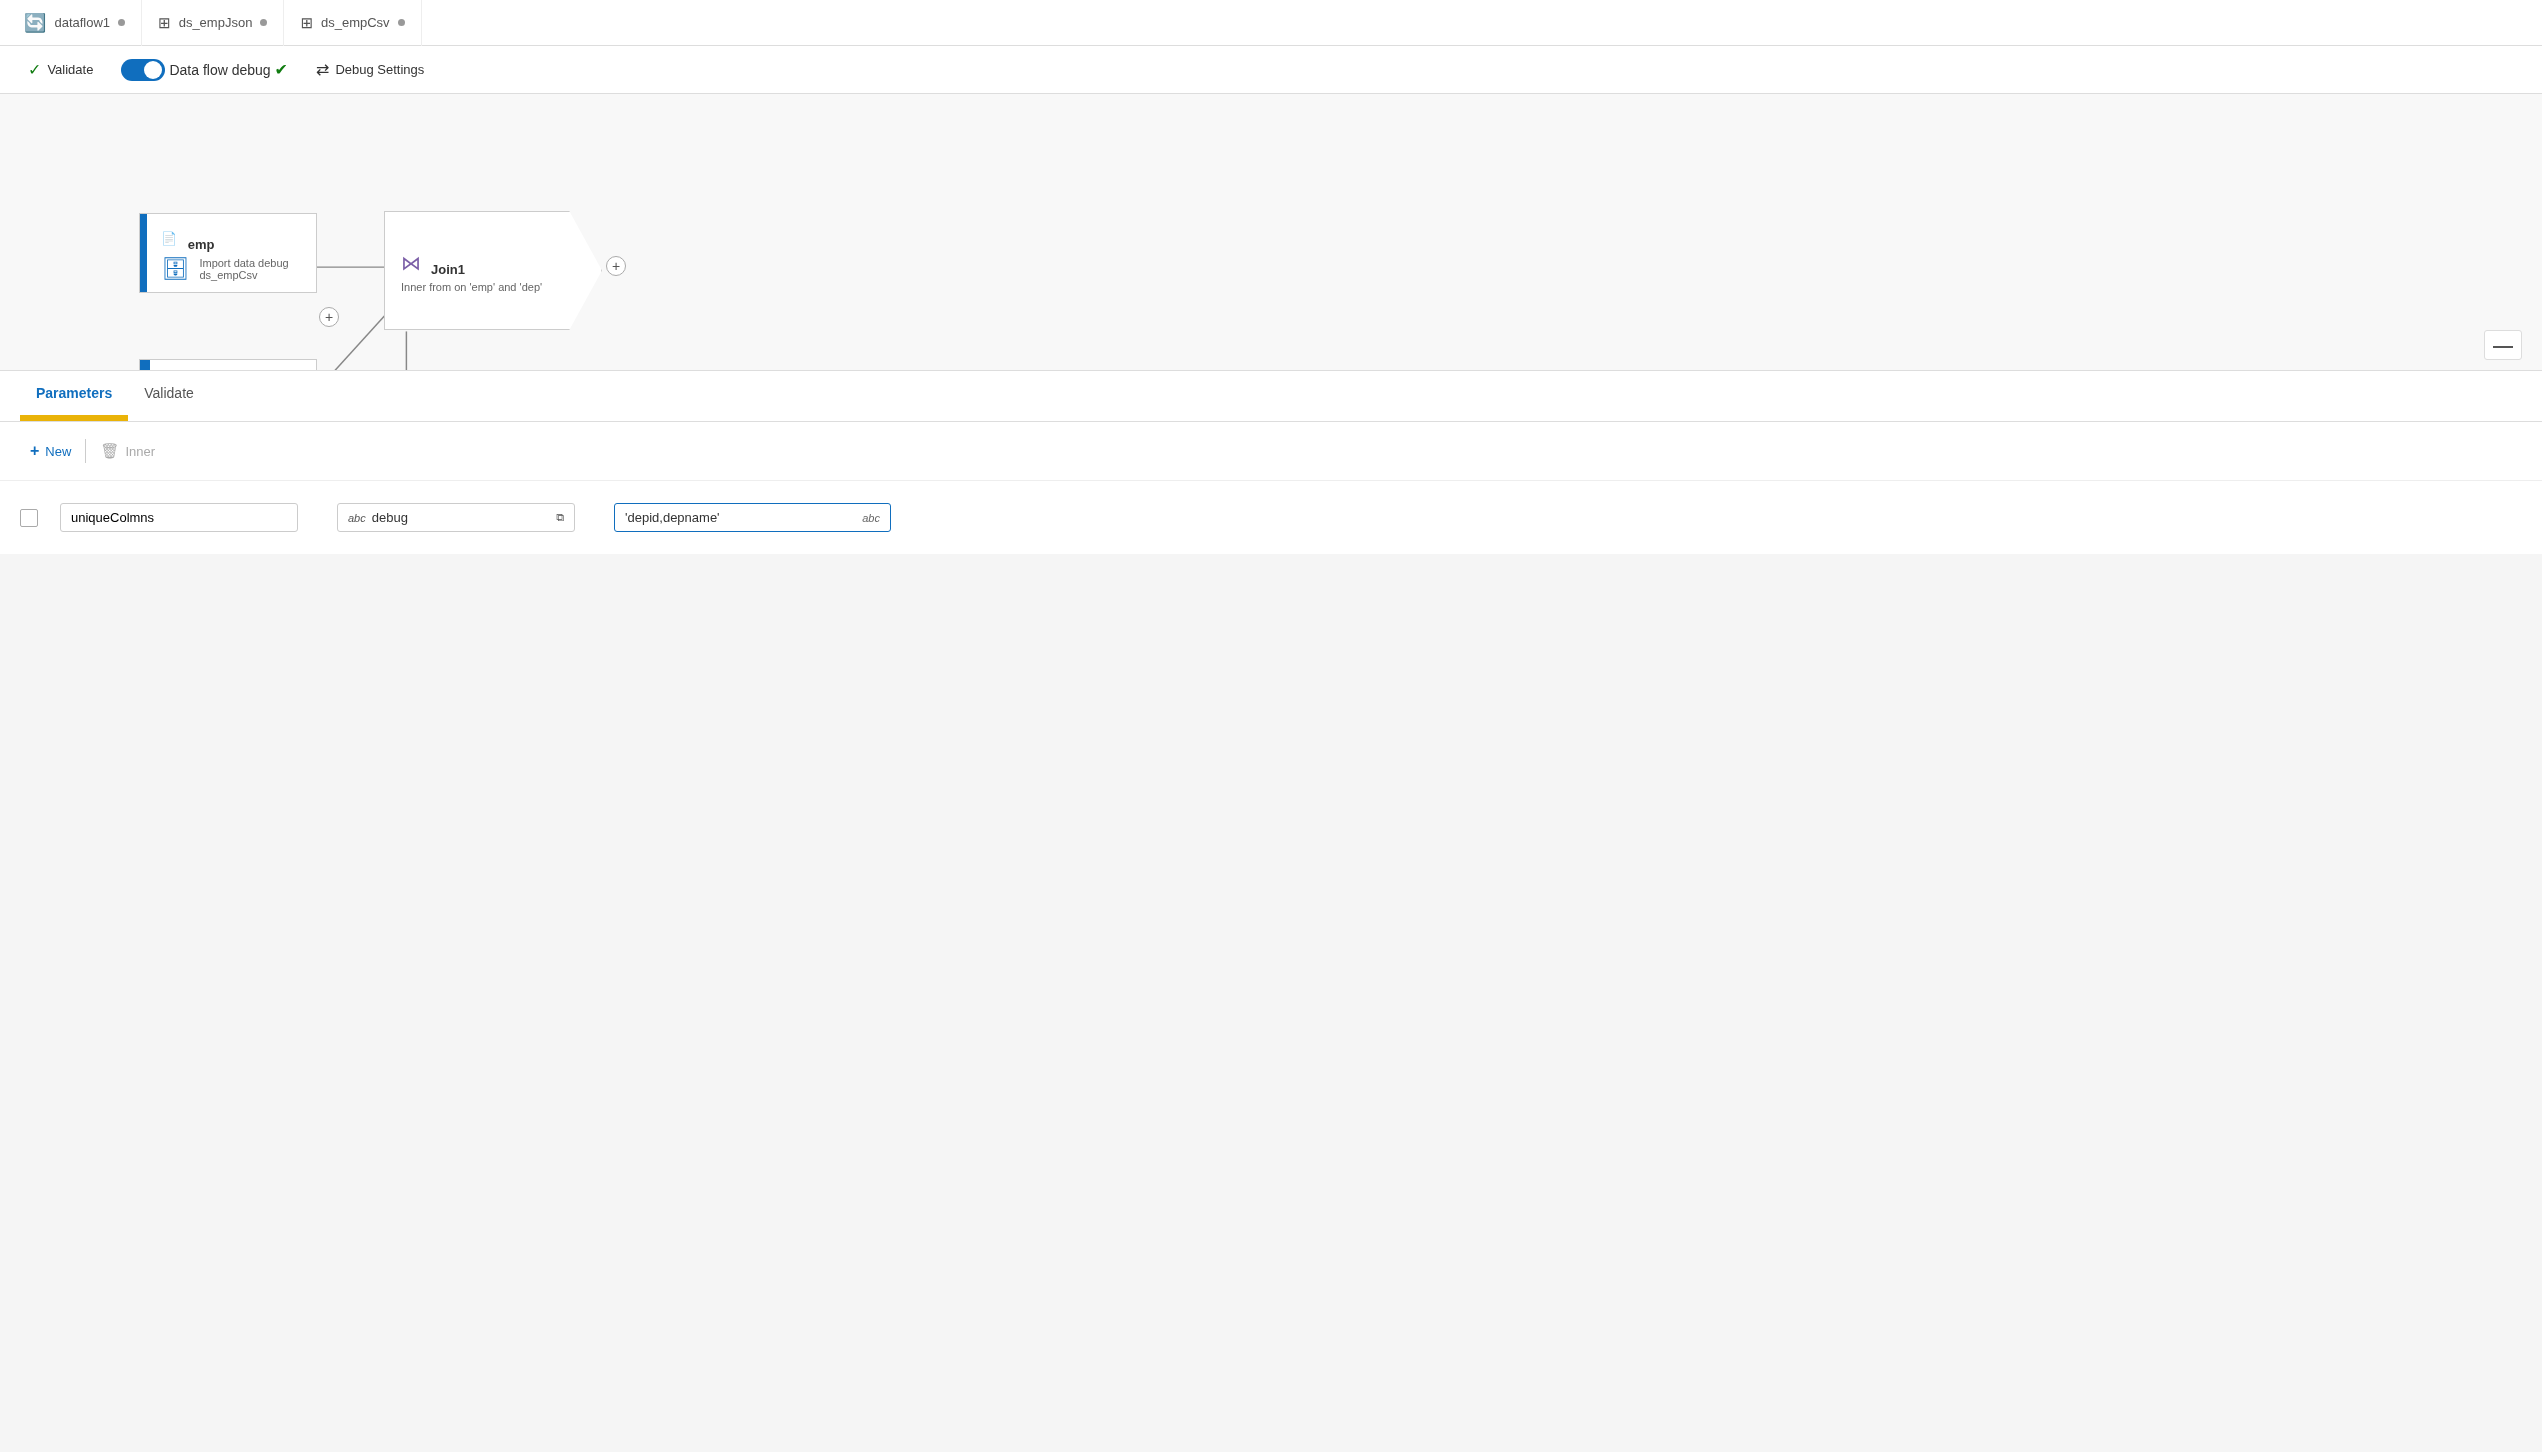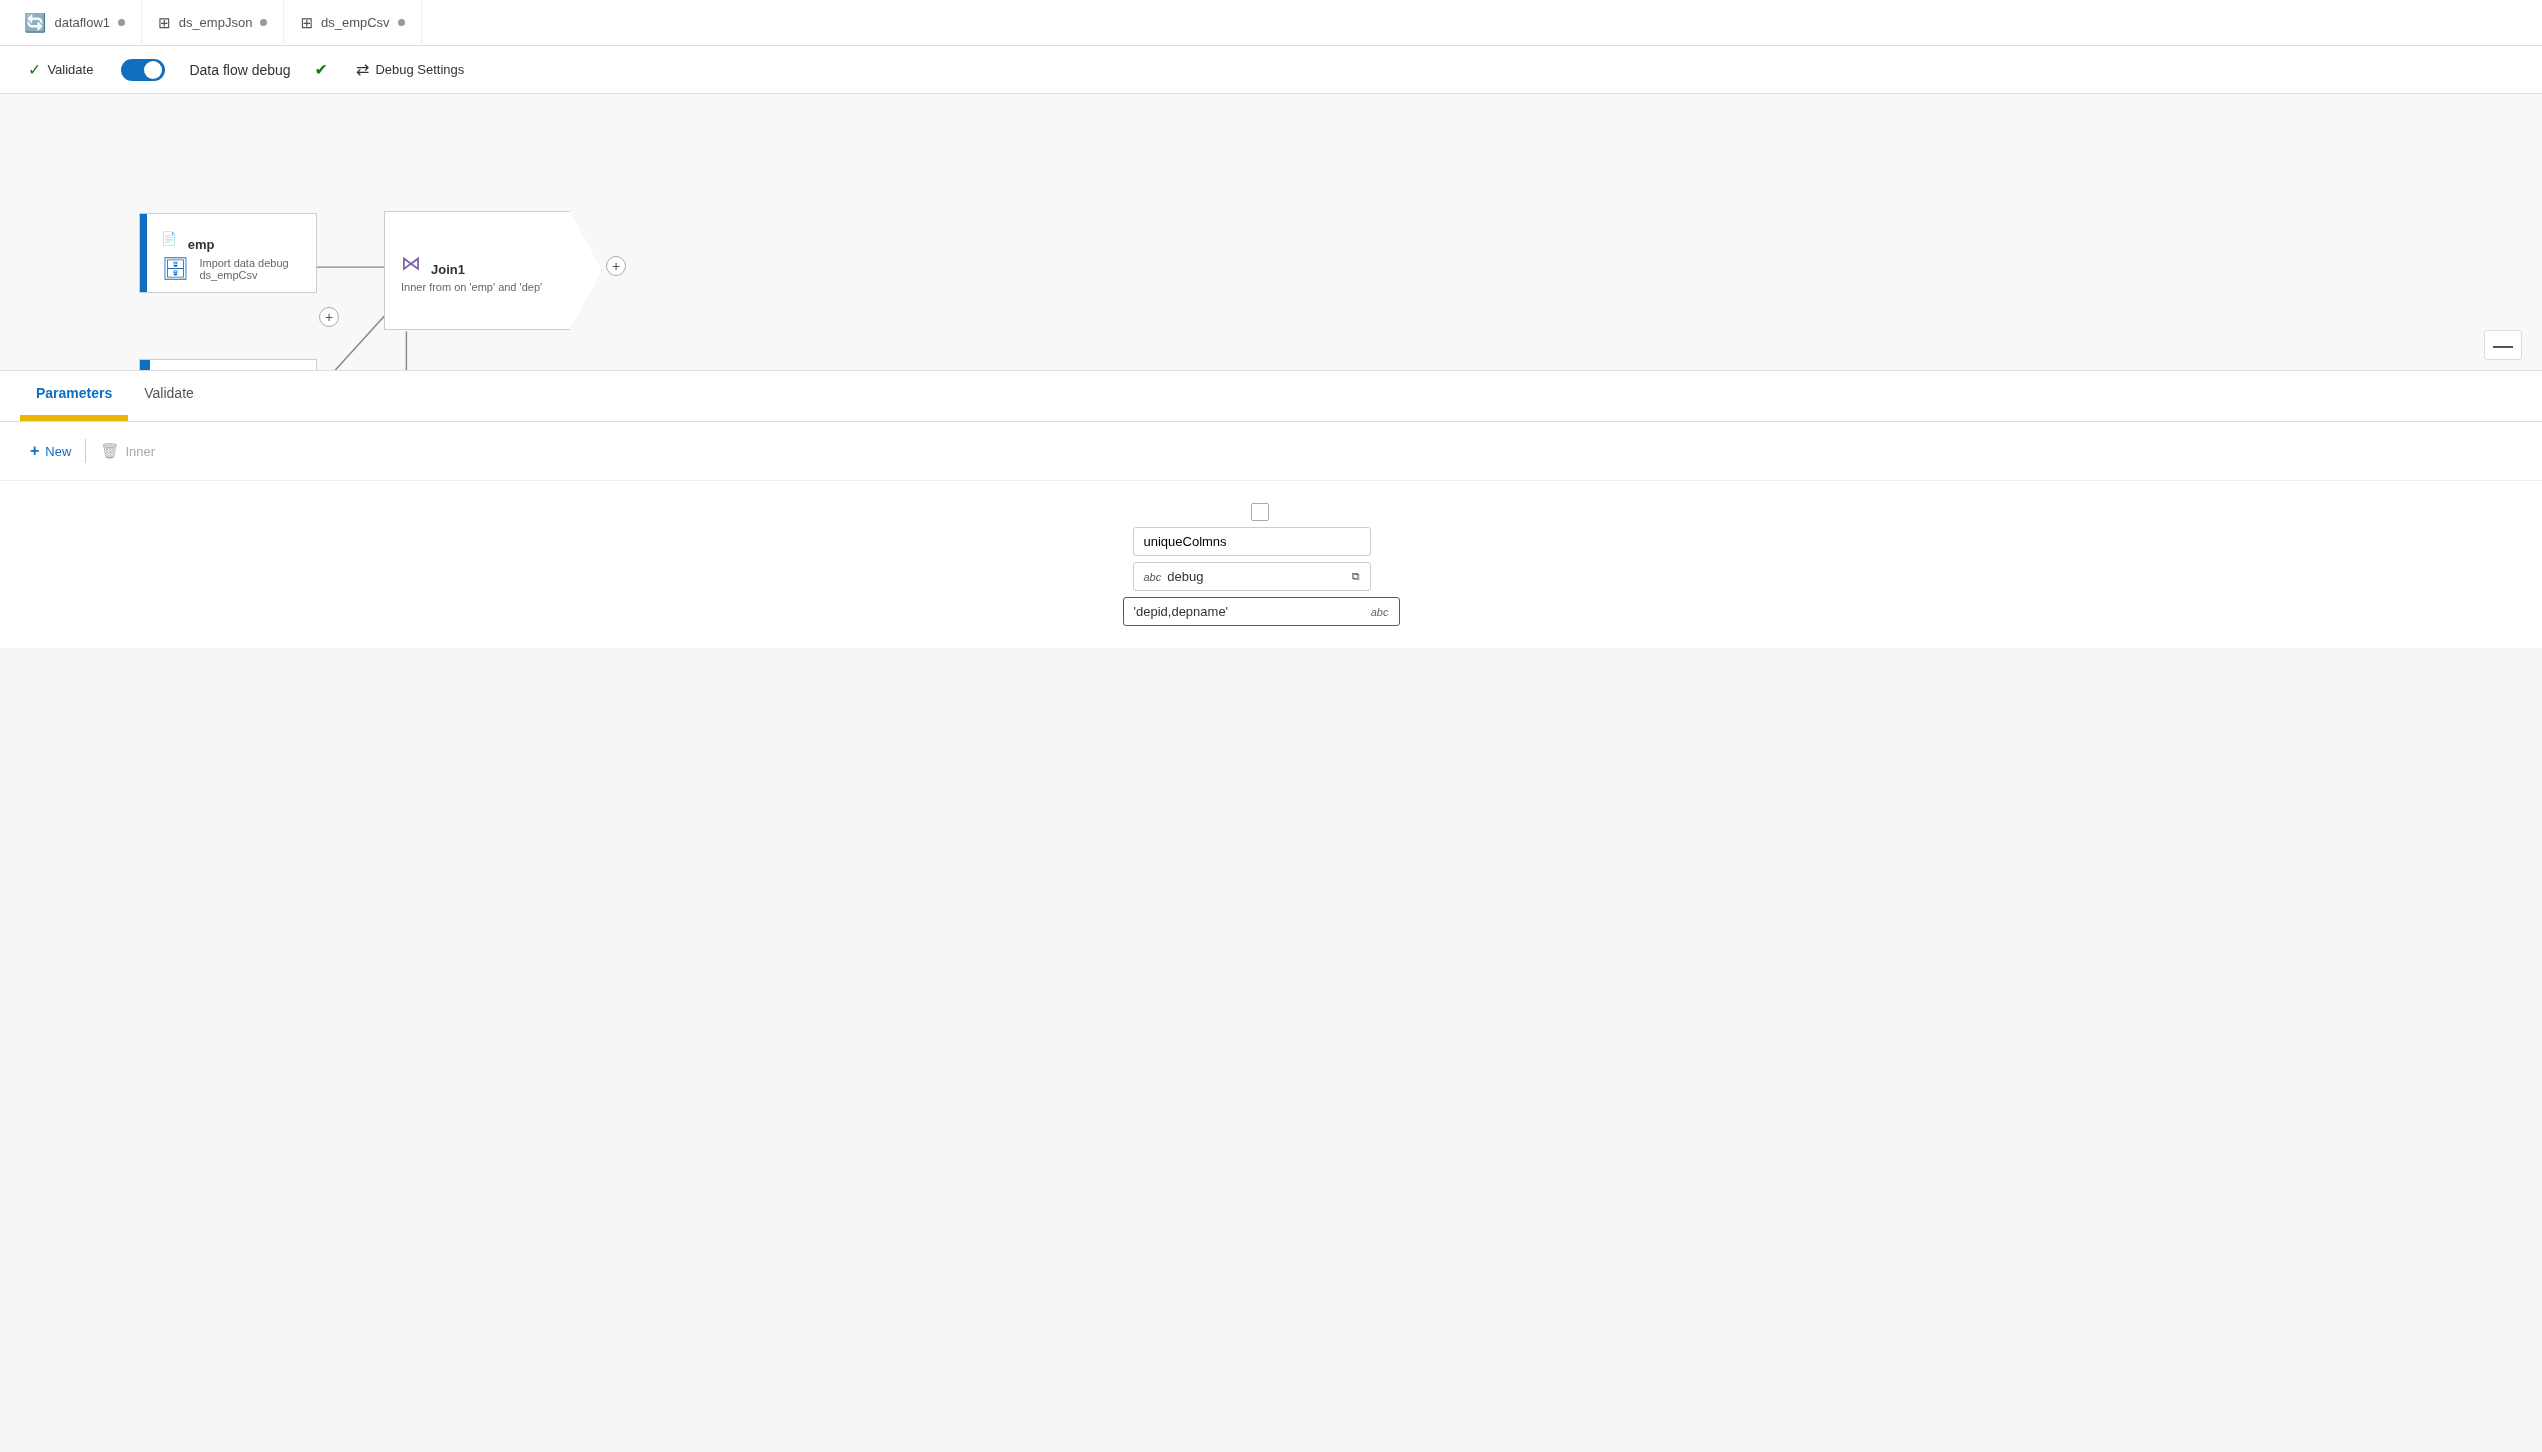--- a/index.html
+++ b/index.html
@@ -50,21 +50,21 @@
       background: none;
       border: none;
       padding: 4px 8px;
     }
     .validate-icon { color: #107c10; font-size: 16px; }
 
     
     .toggle-container {
       display: flex;
       align-items: center;
-      gap: 24px;
+      gap: 4px;
     }
     .toggle {
       width: 44px;
       height: 22px;
       background: #106ebe;
       border-radius: 11px;
       position: relative;
       cursor: pointer;
     }
     .toggle::after {
@@ -223,22 +223,21 @@
     }
     .col-check { width: 40px; flex-shrink: 0; }
     .col-name { width: 277px; flex-shrink: 0; }
     .col-type { width: 277px; flex-shrink: 0; }
     .col-default { width: 297px; flex-shrink: 0; }
 
     .table-row {
       display: flex;
       align-items: center;
       padding: 6px 0;
-      gap: 6px;
-      flex-direction: column;
+      gap: 0;
     }
     .checkbox {
       width: 18px;
       height: 18px;
       border: 1.5px solid #aaa;
       border-radius: 2px;
       background: white;
       cursor: pointer;
       flex-shrink: 0;
     }

